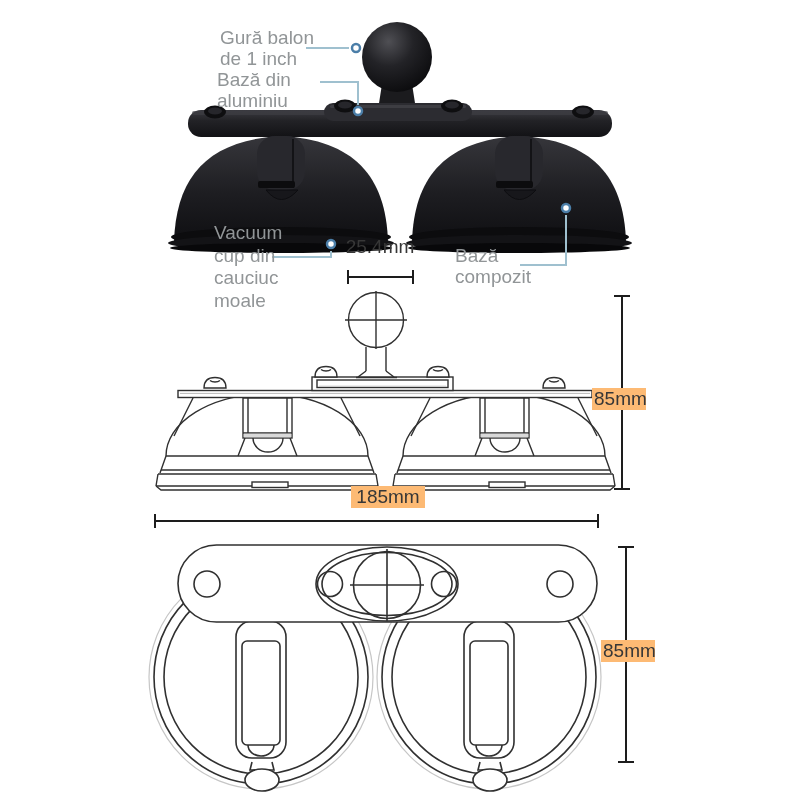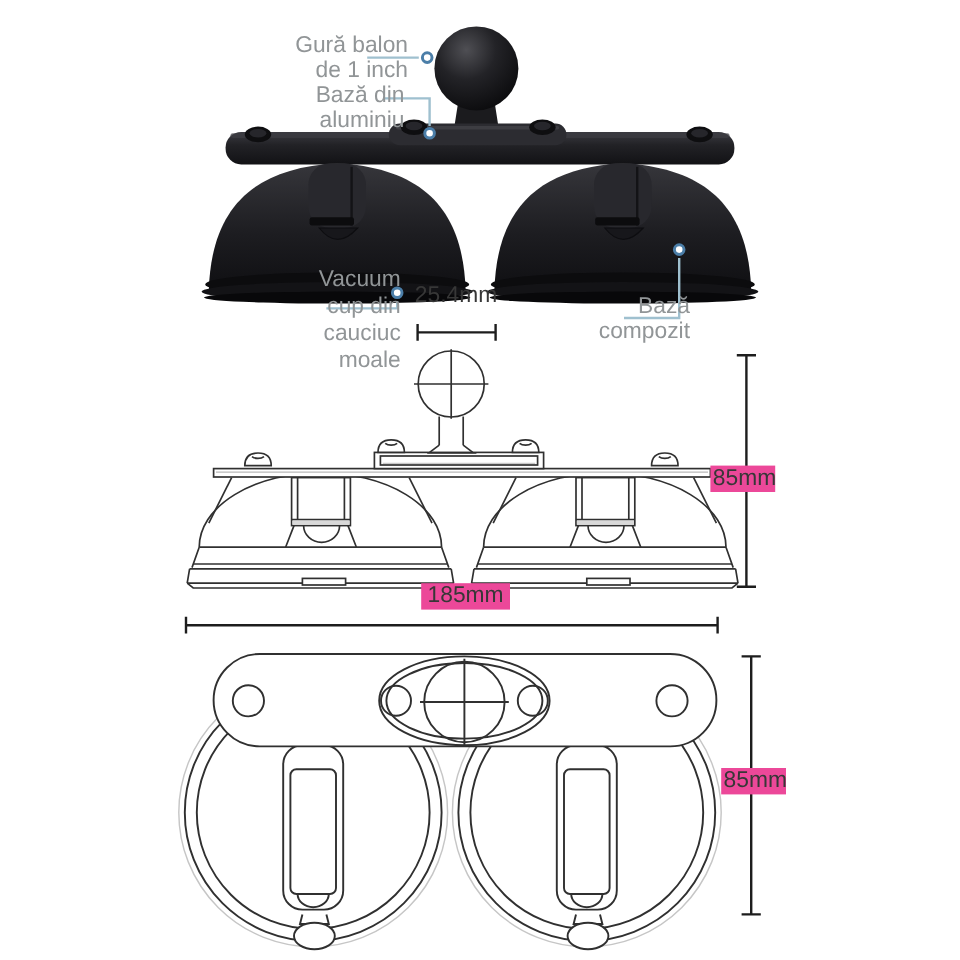--- a/index.html
+++ b/index.html
@@ -1,22 +1,22 @@
 <!DOCTYPE html>
 <html><head>
 <meta charset="utf-8">
 <style>
   html,body{margin:0;padding:0;background:#fff;}
   .page{position:relative;width:800px;height:800px;background:#ffffff;overflow:hidden;
         font-family:"Liberation Sans",sans-serif;}
   svg{position:absolute;left:0;top:0;}
-  .lbl{position:absolute;color:#919597;font-size:19px;line-height:21px;text-align:right;
+  .lbl{position:absolute;color:#919597;font-size:19px;line-height:21px;text-align:left;
        white-space:pre-line;}
   .dim{position:absolute;color:#373737;font-size:19px;text-align:center;}
-  .dim.onwhite{background:#ec4899;padding:0 2px;}
+  .dim.onwhite{background:#fdba74;padding:0 2px;}
 </style>
 </head>
 <body>
 
 <div class="page">
 
   <svg width="800" height="800" viewBox="0 0 800 800">
     <defs>
       <radialGradient id="ballG" cx="38%" cy="28%" r="78%">
         <stop offset="0%" stop-color="#4f4f54"></stop>

